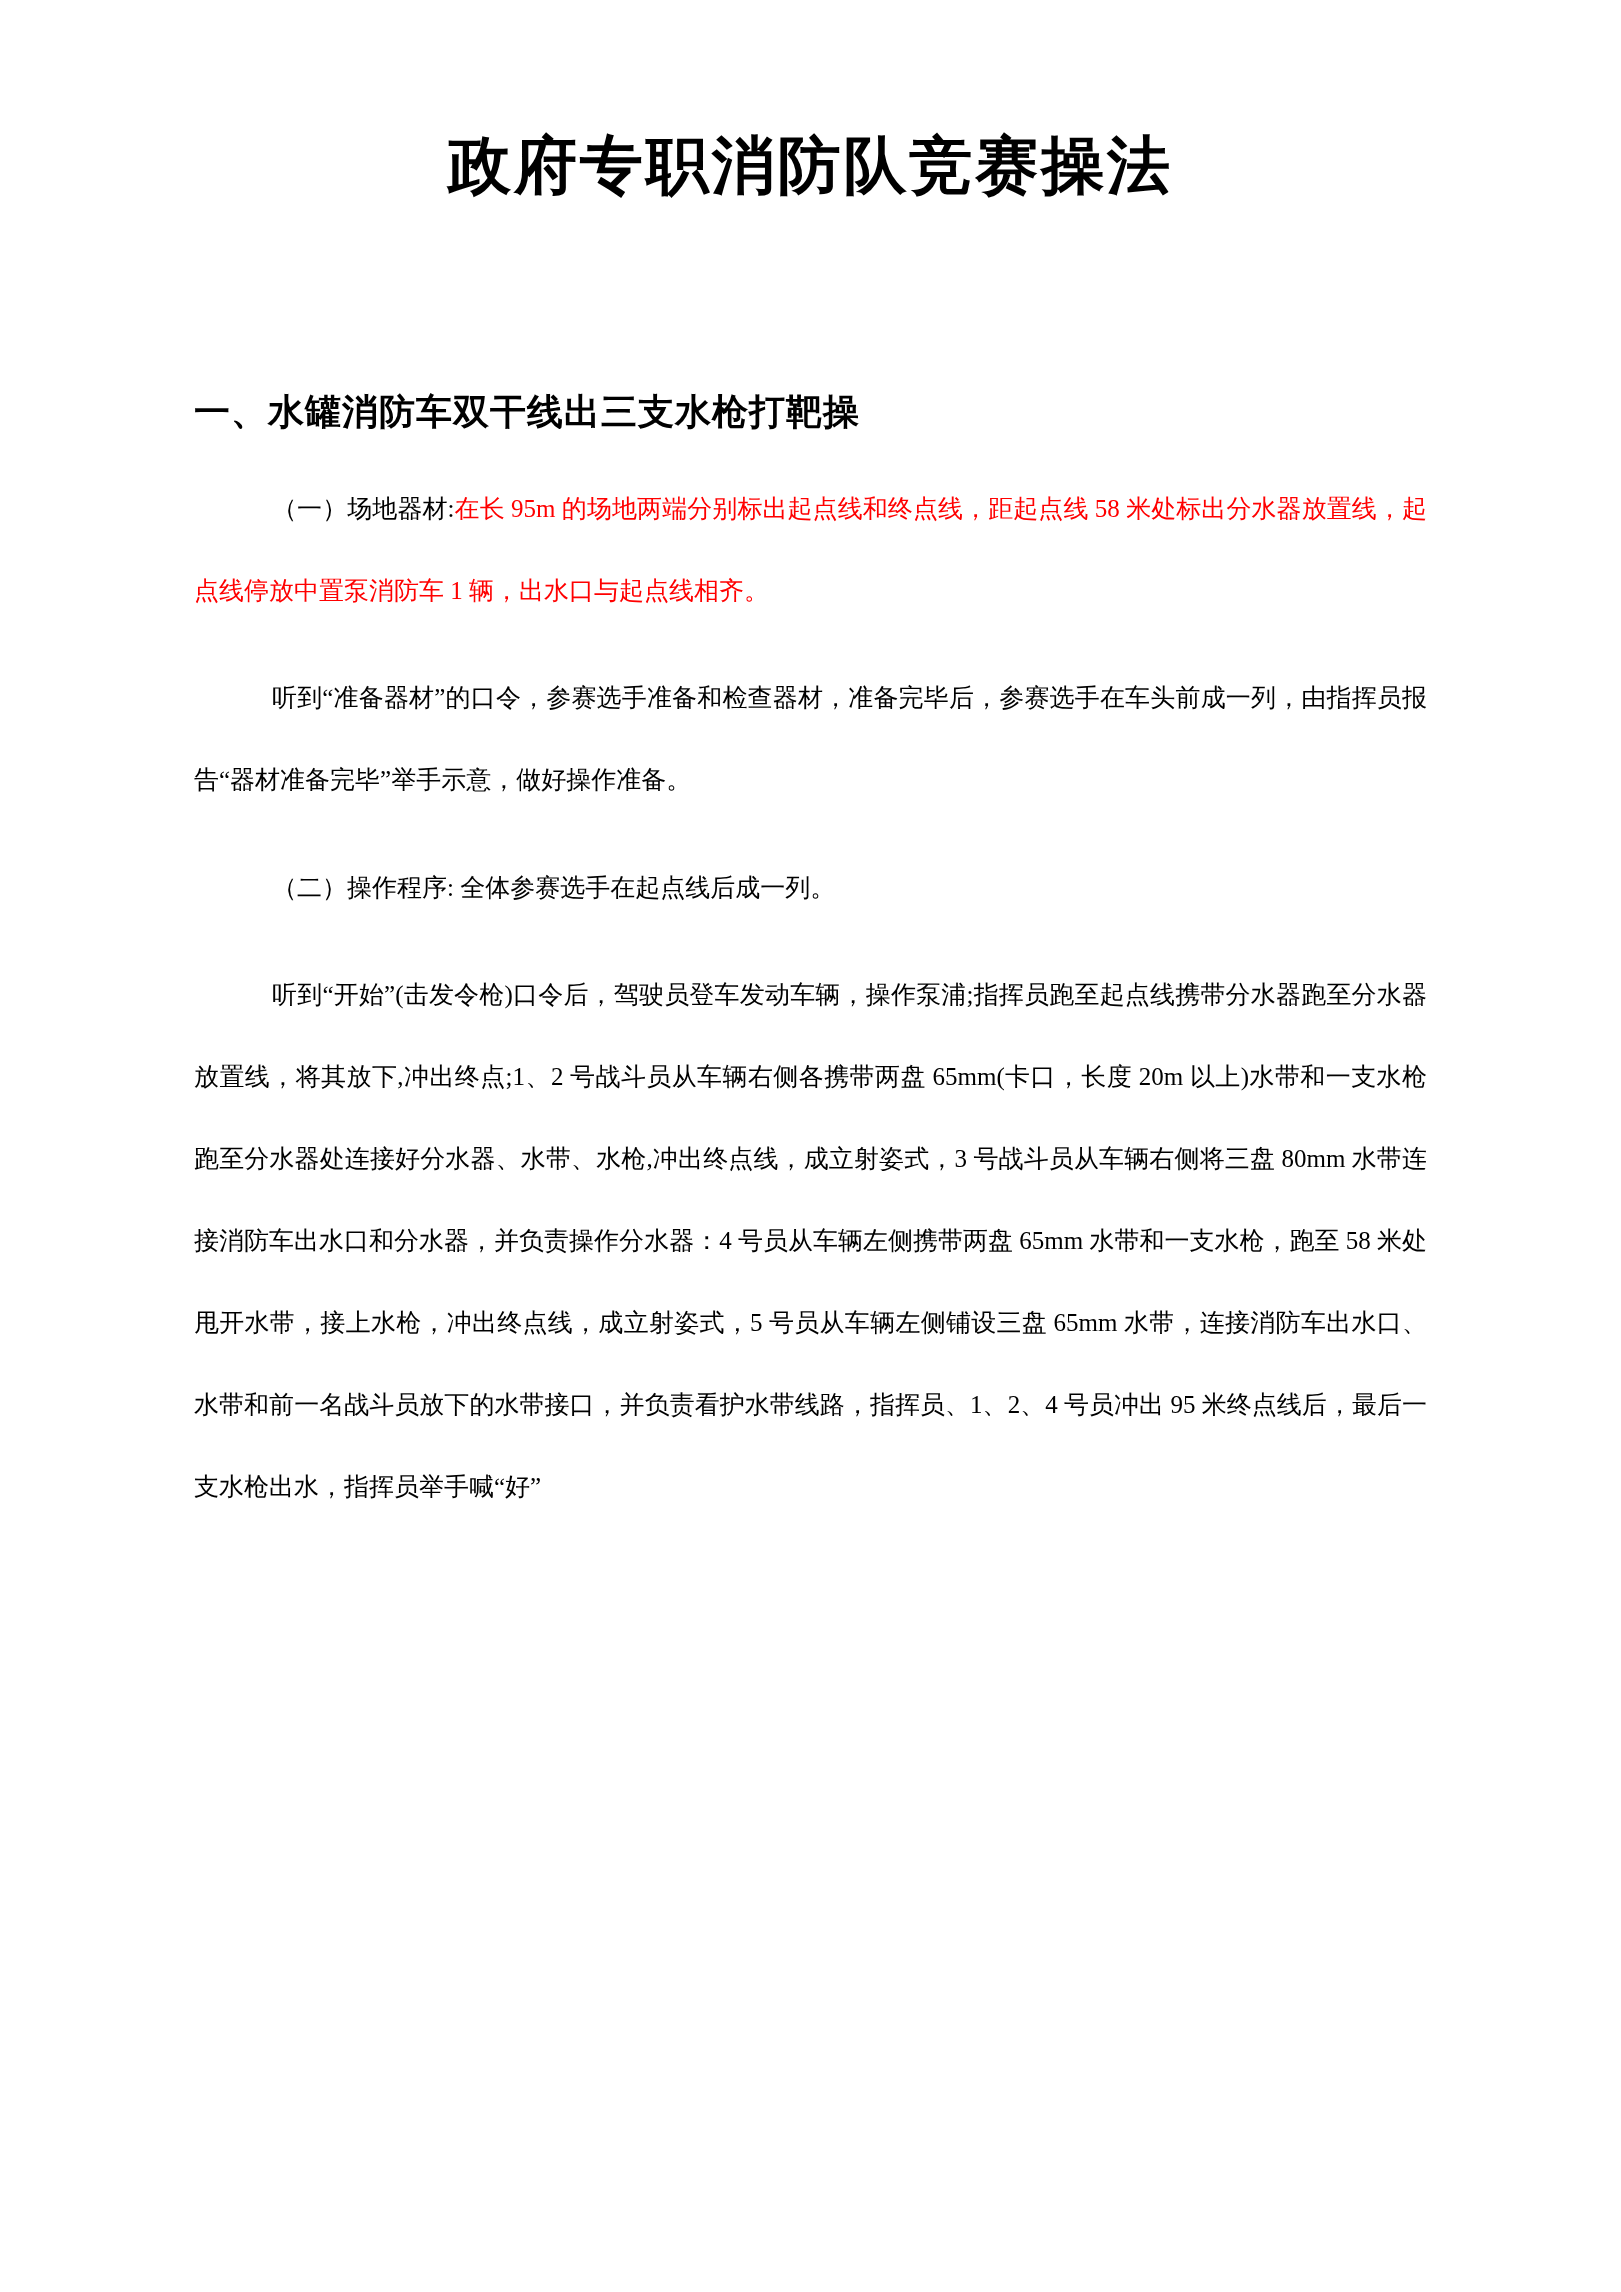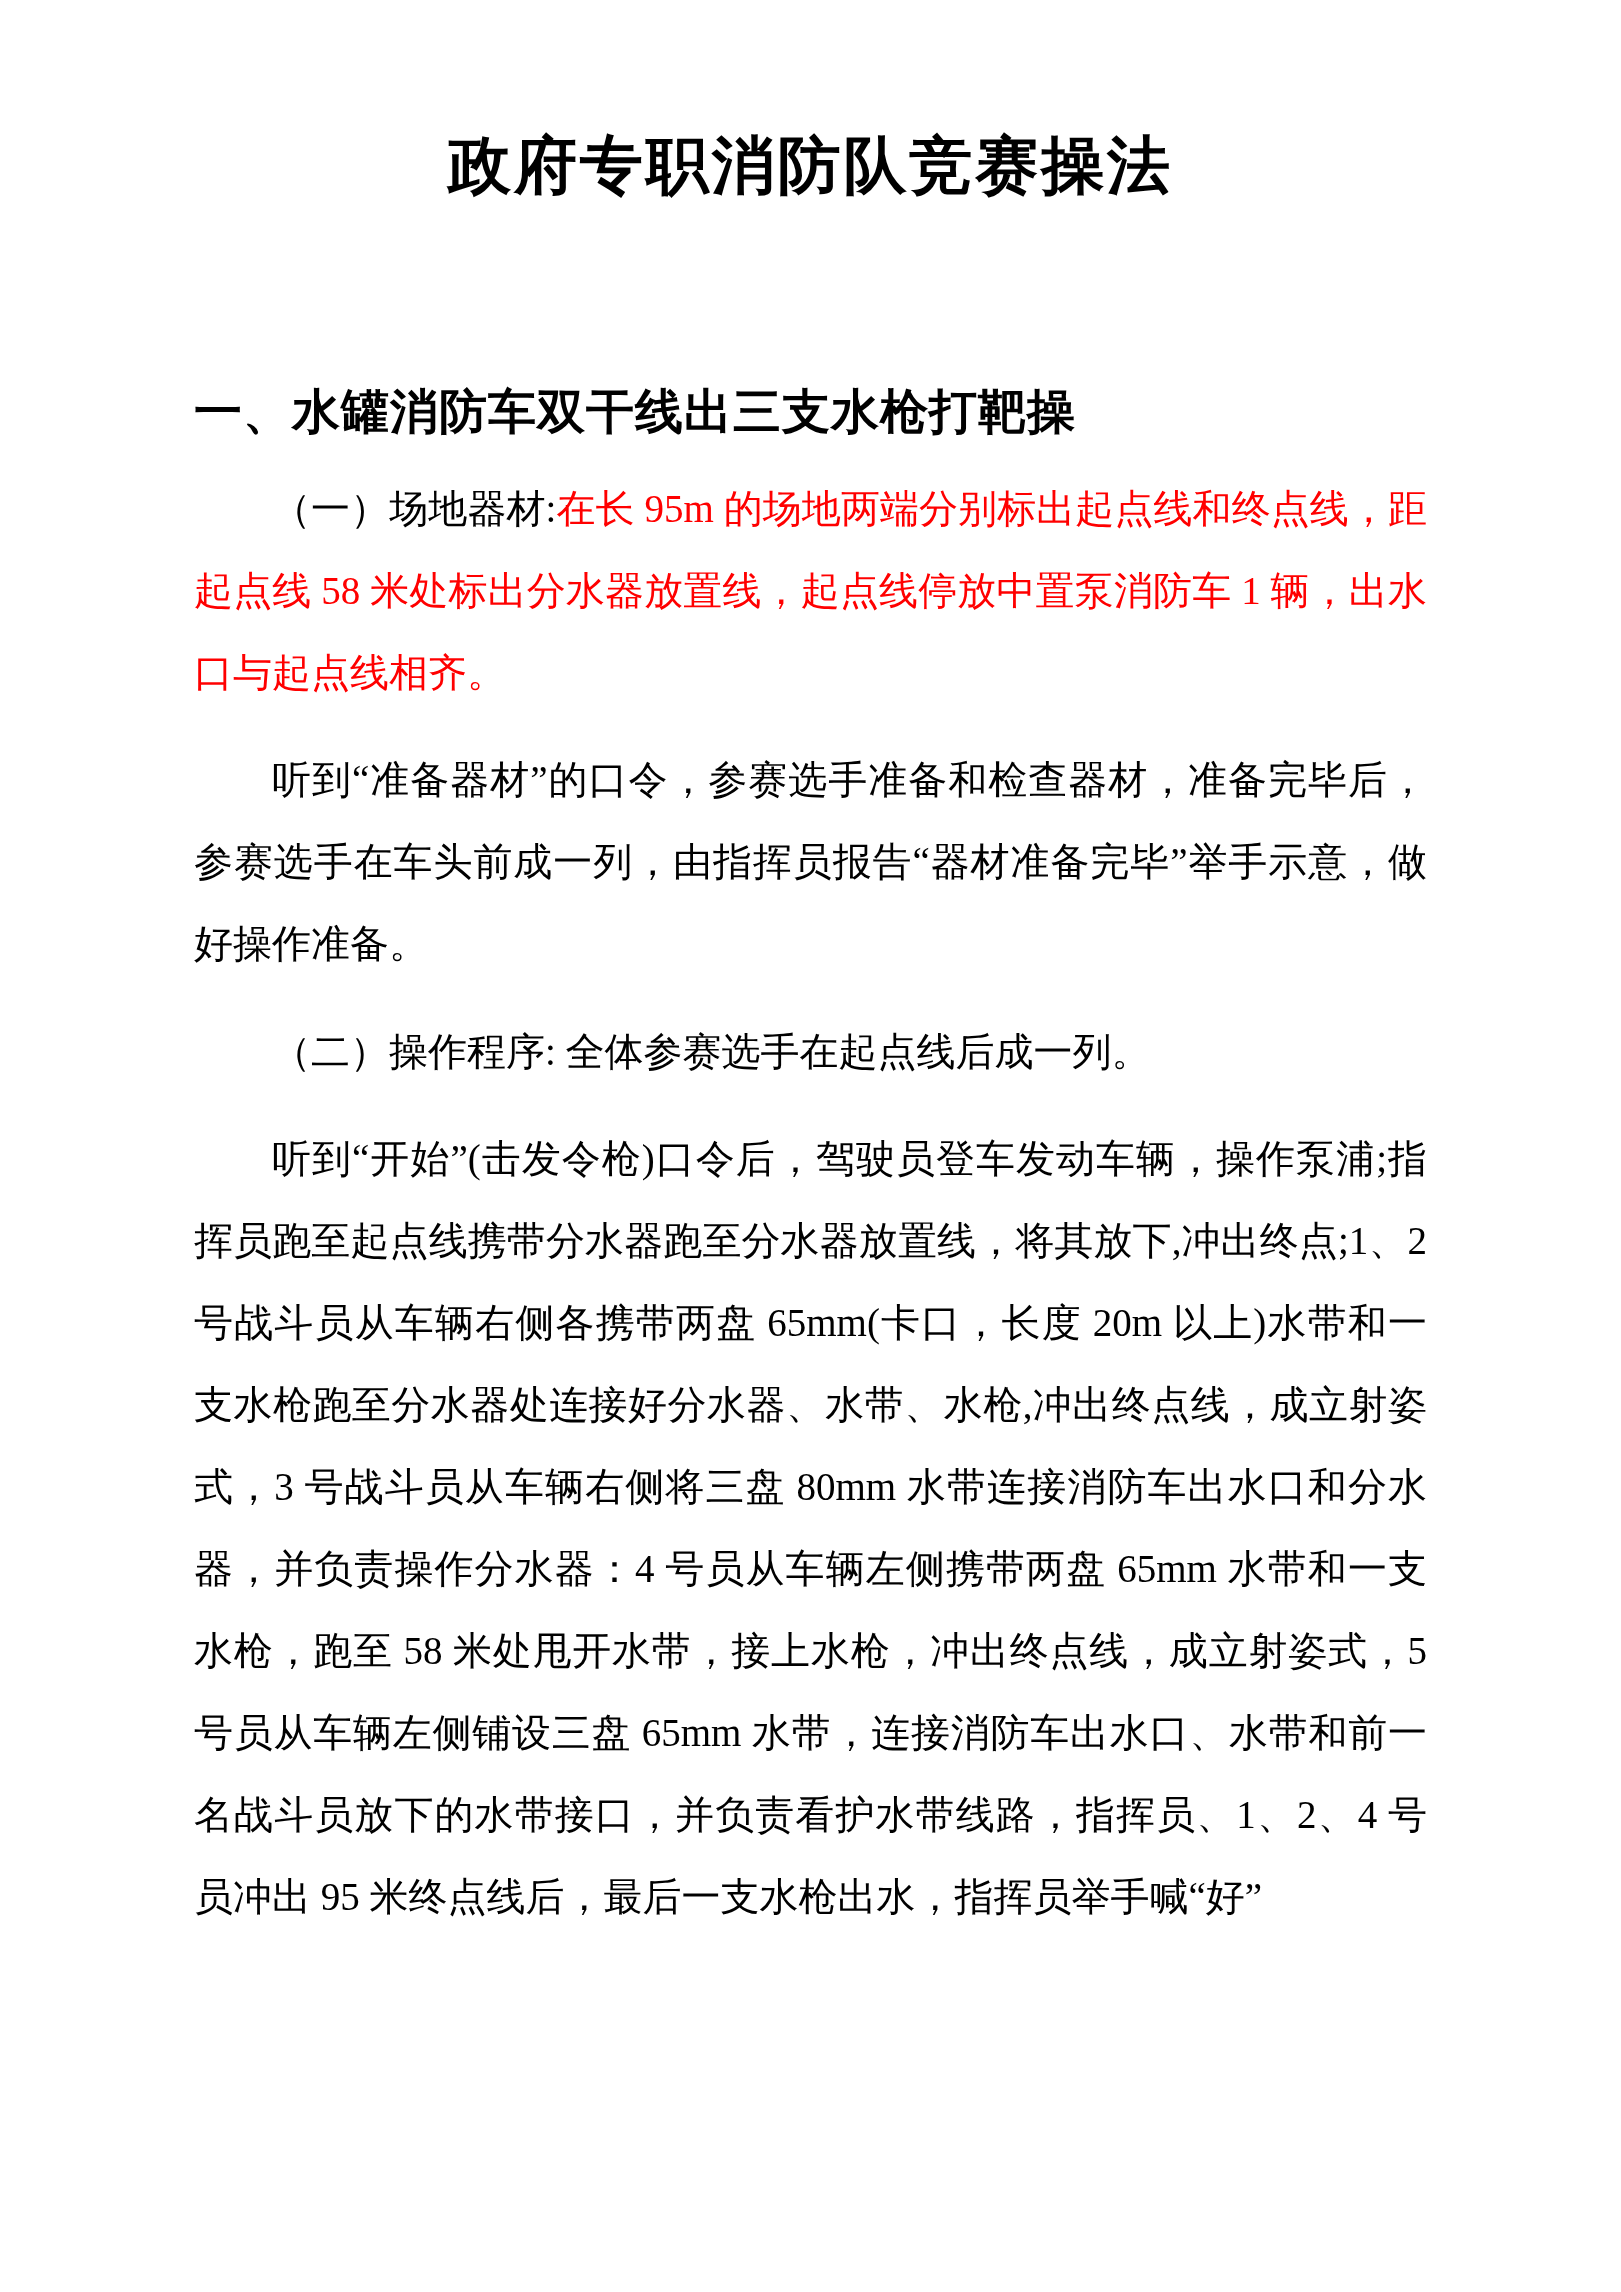--- a/index.html
+++ b/index.html
@@ -24,28 +24,28 @@
     font-family: "Liberation Sans", sans-serif;
     font-size: 63px;
     font-weight: 800;
     line-height: 76px;
     text-align: center;
     letter-spacing: 2.9px;
   }
   .section-heading {
     margin: 178px 0 0 0;
     font-family: "Liberation Sans", sans-serif;
-    font-size: 48px;
+    font-size: 36px;
     font-weight: 800;
     line-height: 61px;
     letter-spacing: 1px;
   }
   .para {
     margin: 25.5px 0 0 0;
-    font-size: 39px;
+    font-size: 25px;
     line-height: 82px;
     text-align: justify;
     text-indent: 78px;
     word-break: break-all;
   }
   .red {
     color: #FF0000;
   }
 </style>
 </head>

